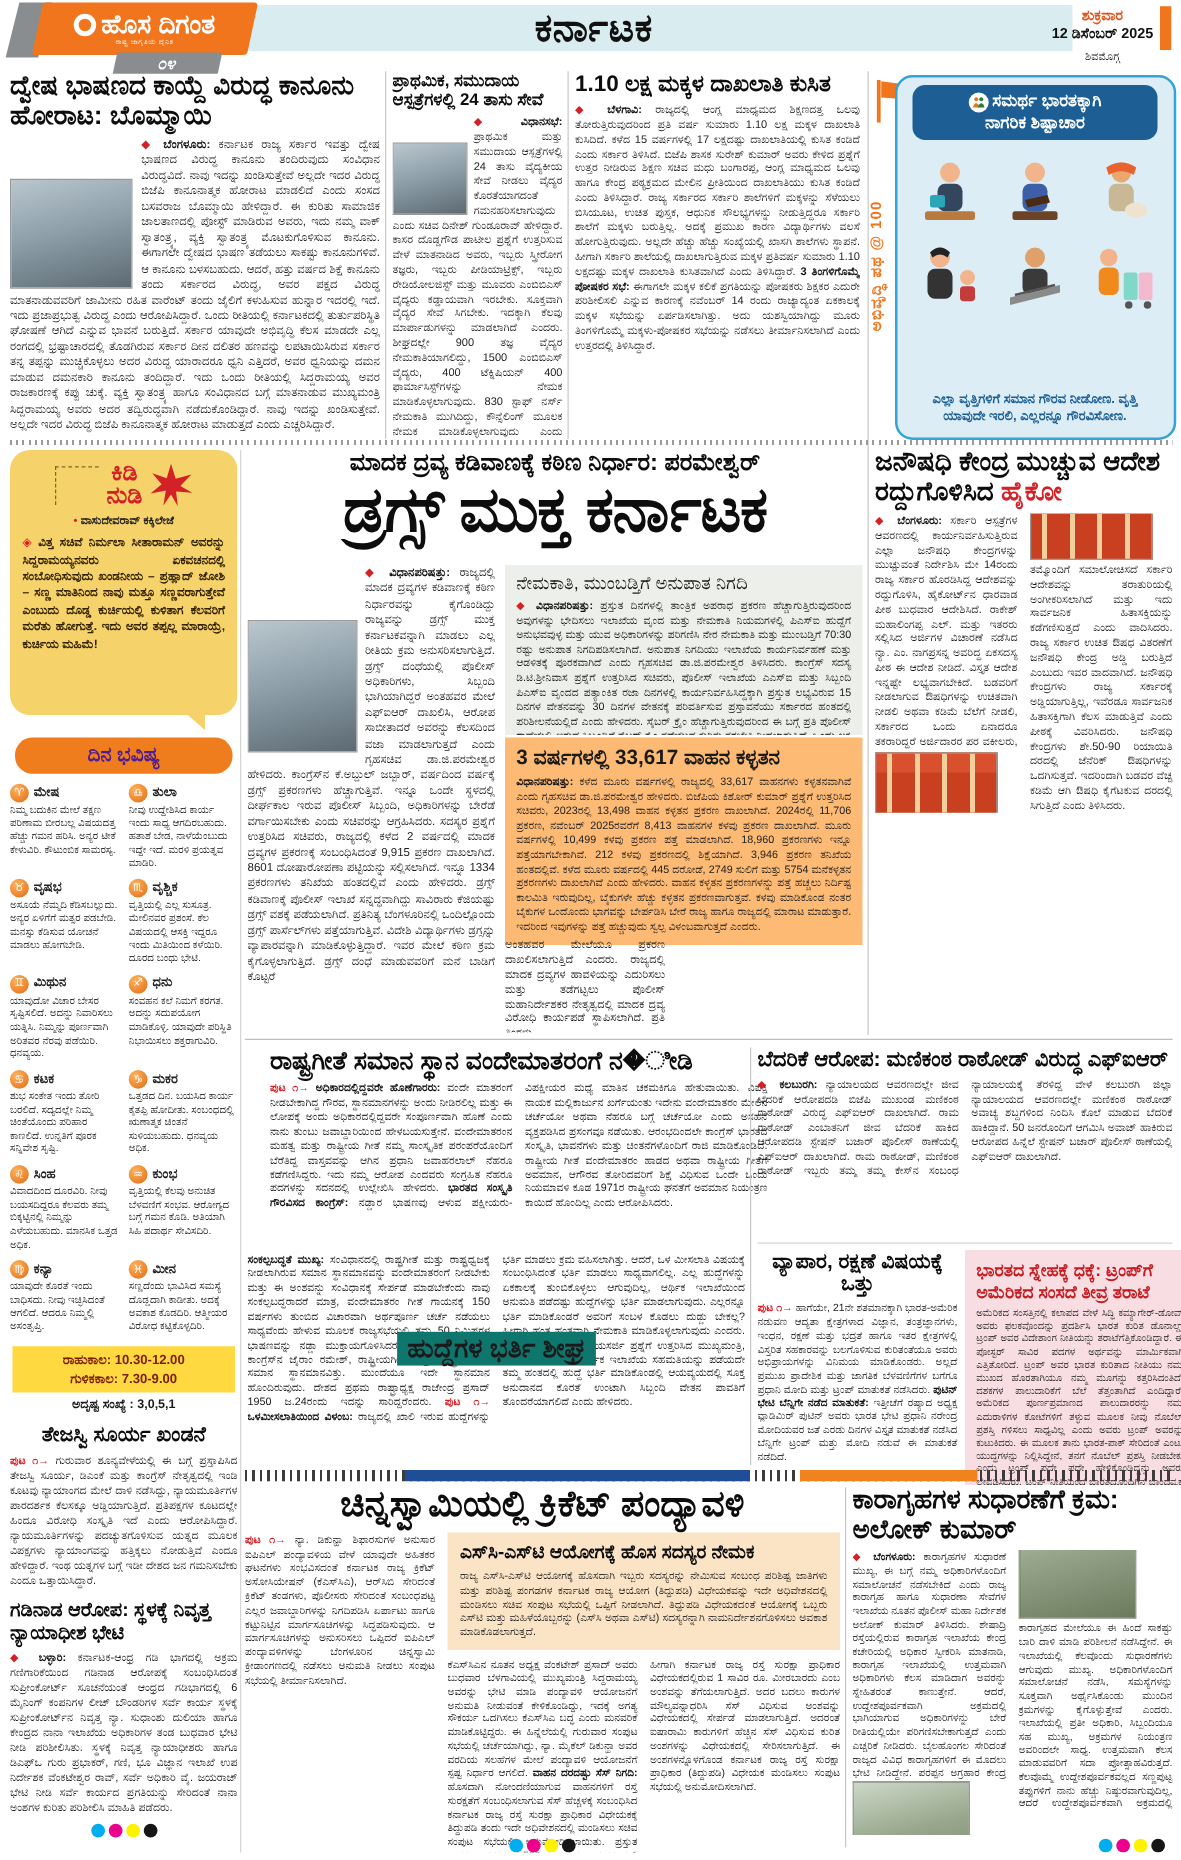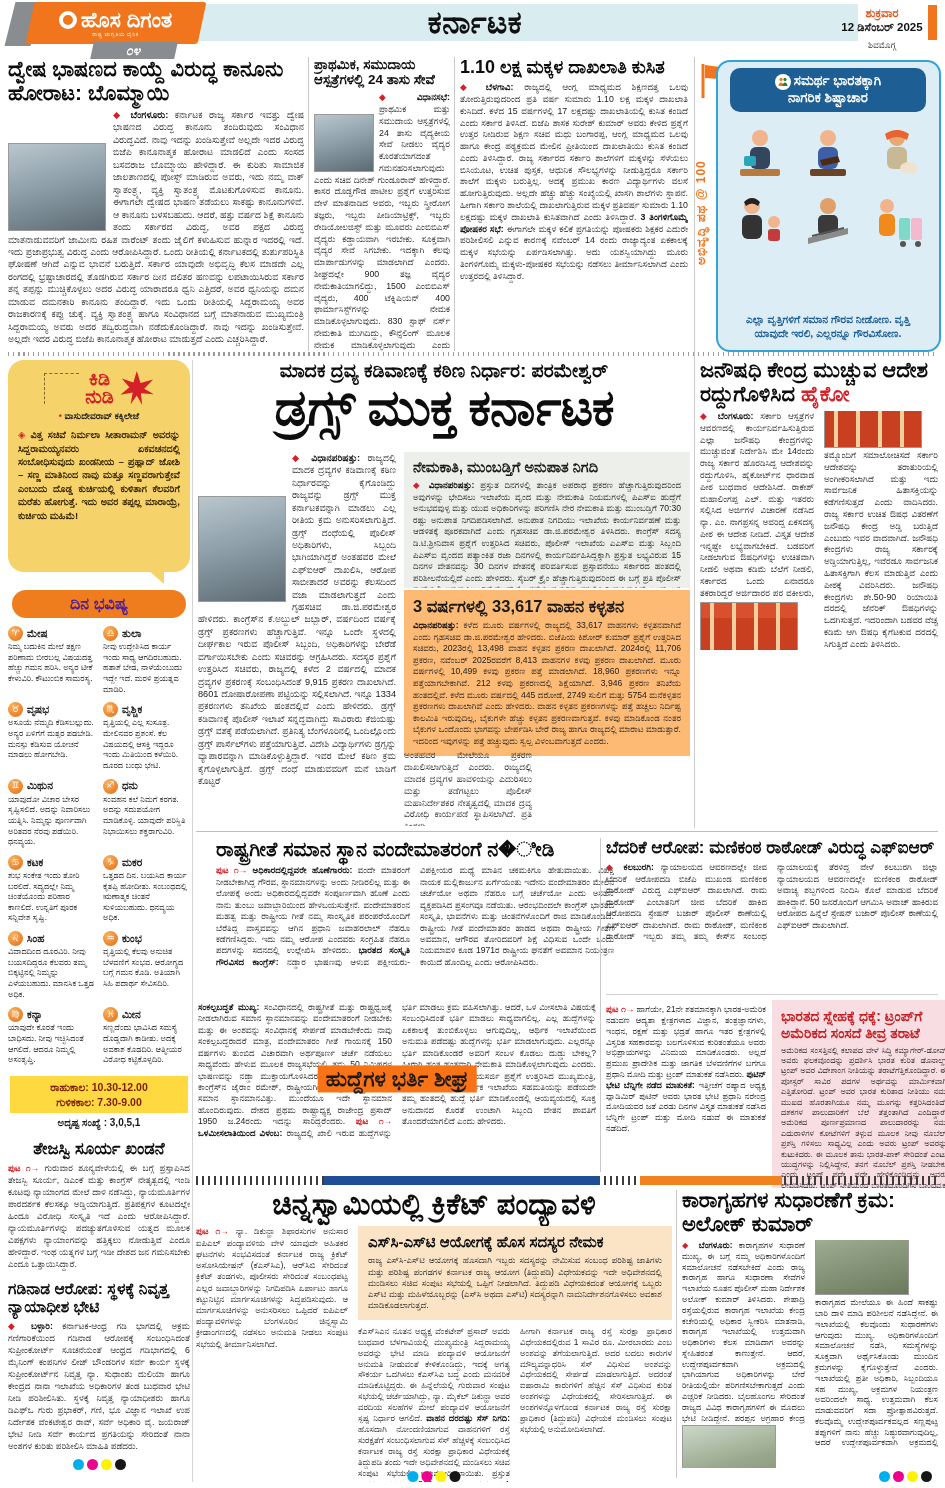--- a/index.html
+++ b/index.html
@@ -72,30 +72,30 @@
   .kala-box{margin:10px 2px 4px;background:#ffd93f;color:#7a1d07;font-weight:bold;font-size:10.5px;text-align:center;padding:4px 2px;line-height:1.4;}
   .lucky{text-align:center;font-weight:bold;font-size:10px;margin:4px 0 10px;}
   .sb-h1{font-size:16.5px;text-align:center;margin:4px 0 5px;}
   .sb-h2{font-size:15.5px;text-align:left;margin:10px 0 5px;line-height:1.15;}
   .sb-body{font-size:8.8px;line-height:1.36;}
   
   .kicker{left:198px;top:360px;width:492px;text-align:center;font-size:19px;font-weight:900;}
   .mainhl{left:196px;top:383px;width:496px;text-align:center;font-size:50px;font-weight:900;letter-spacing:-1px;line-height:1;}
   .graybox{background:#edf0ea;padding:7px 9px;overflow:hidden;}
   .greenbox{background:#fdba74;padding:7px 9px;overflow:hidden;}
-  .boxtitle{font-weight:bold;font-size:14.5px;margin-bottom:4px;}
+  .boxtitle{font-weight:normal;font-size:14.5px;margin-bottom:4px;}
   .boxtitle2{font-weight:bold;font-size:16.5px;margin-bottom:4px;}
   .boxbody{font-size:8.6px;line-height:1.35;color:#222;}
   .ja-red{color:#d42027;}
   .hc-photo{width:96px;height:84px;float:left;margin:2px 6px 2px 0;border:1px solid #999;
             background:linear-gradient(180deg,#d8502e 0 18%,#c8401f 18% 100%),#c8401f;}
   .hc-photo .pill{height:100%;background:repeating-linear-gradient(90deg,transparent 0 9px,#f3cf9e 9px 13px,transparent 13px 22px);}
   .officer-photo{background:linear-gradient(165deg,#cdd8c9 0%,#9aa98e 40%,#6b7a5c 100%);}
   
-  .vac-title{position:absolute;left:50%;top:46%;transform:translate(-50%,-50%);background:#f97316;
+  .vac-title{position:absolute;left:50%;top:46%;transform:translate(-50%,-50%);background:#0f766e;
              font-size:21px;font-weight:900;text-align:center;line-height:1.1;padding:2px 8px;}
   
   .pinkbox{background:#f8dde3;padding:8px 9px;overflow:hidden;}
   .peachbox{background:#fbe4c6;padding:8px 10px;overflow:hidden;}
   .redtitle{color:#c41e22;font-weight:bold;font-size:14px;line-height:1.2;margin-bottom:4px;}
   .tickblue{position:absolute;top:0;height:9px;background:#1f4e96;}
   .tickorange{position:absolute;top:0;height:9px;background:#f0831d;}
 </style>
 </head>
 <body>
@@ -412,20 +412,21 @@
         <span class="lead-marker">◆</span>
         <b class="dl">ಕಲಬುರಗಿ:</b>
         <span>ನ್ಯಾಯಾಲಯದ ಆವರಣದಲ್ಲೇ ಜೀವ ಬೆದರಿಕೆ ಆರೋಪದಡಿ ಬಿಜೆಪಿ ಮುಖಂಡ ಮಣಿಕಂಠ ರಾಠೋಡ್ ವಿರುದ್ಧ ಎಫ್‌ಐಆರ್ ದಾಖಲಾಗಿದೆ. ರಾಮ ರಾಠೋಡ್ ಎಂಬಾತನಿಗೆ ಜೀವ ಬೆದರಿಕೆ ಹಾಕಿದ ಆರೋಪದಡಿ ಸ್ಟೇಷನ್ ಬಜಾರ್ ಪೊಲೀಸ್ ಠಾಣೆಯಲ್ಲಿ ಎಫ್‌ಐಆರ್ ದಾಖಲಾಗಿದೆ. ರಾಮ ರಾಠೋಡ್, ಮಣಿಕಂಠ ರಾಠೋಡ್ ಇಬ್ಬರು ತಮ್ಮ ತಮ್ಮ ಕೇಸ್‌ನ ಸಂಬಂಧ ನ್ಯಾಯಾಲಯಕ್ಕೆ ತೆರಳಿದ್ದ ವೇಳೆ ಕಲಬುರಗಿ ಜಿಲ್ಲಾ ನ್ಯಾಯಾಲಯದ ಆವರಣದಲ್ಲೇ ಮಣಿಕಂಠ ರಾಠೋಡ್ ಅವಾಚ್ಯ ಶಬ್ದಗಳಿಂದ ನಿಂದಿಸಿ ಕೊಲೆ ಮಾಡುವ ಬೆದರಿಕೆ ಹಾಕಿದ್ದಾನೆ. 50 ಜನರೊಂದಿಗೆ ಆಗಮಿಸಿ ಅವಾಜ್ ಹಾಕಿರುವ ಆರೋಪದ ಹಿನ್ನೆಲೆ ಸ್ಟೇಷನ್ ಬಜಾರ್ ಪೊಲೀಸ್ ಠಾಣೆಯಲ್ಲಿ ಎಫ್‌ಐಆರ್ ದಾಖಲಾಗಿದೆ.</span>
       </p>
     </div>
   </div>
 
   <div class="abs hrule" style="left:606px;top:994px;width:332px;background:#d3d3d3;"></div>
 
   <div class="abs" style="left:606px;top:1000px;width:160px;height:172px;overflow:hidden;">
+    <h2 class="hl" style="font-size:16.5px;text-align:center;">ವ್ಯಾಪಾರ, ರಕ್ಷಣೆ ವಿಷಯಕ್ಕೆ ಒತ್ತು</h2>
     <p class="jt" style="margin-top:4px;font-size:8.3px;line-height:1.3;">
       <span class="pref">ಪುಟ ೧→</span>
       <span>ಹಾಗೆಯೇ, 21ನೇ ಶತಮಾನಕ್ಕಾಗಿ ಭಾರತ-ಅಮೆರಿಕ ನಡುವಣ ಆದ್ಯತಾ ಕ್ಷೇತ್ರಗಳಾದ ವಿಜ್ಞಾನ, ತಂತ್ರಜ್ಞಾನಗಳು, ಇಂಧನ, ರಕ್ಷಣೆ ಮತ್ತು ಭದ್ರತೆ ಹಾಗೂ ಇತರ ಕ್ಷೇತ್ರಗಳಲ್ಲಿ ವಿಸ್ತರಿತ ಸಹಕಾರವನ್ನು ಬಲಗೊಳಿಸುವ ಕುರಿತಂತೆಯೂ ಅವರು ಅಭಿಪ್ರಾಯಗಳನ್ನು ವಿನಿಮಯ ಮಾಡಿಕೊಂಡರು. ಅಲ್ಲದೆ ಪ್ರಮುಖ ಪ್ರಾದೇಶಿಕ ಮತ್ತು ಜಾಗತಿಕ ಬೆಳವಣಿಗೆಗಳ ಬಗೆಗೂ ಪ್ರಧಾನಿ ಮೋದಿ ಮತ್ತು ಟ್ರಂಪ್ ಮಾತುಕತೆ ನಡೆಸಿದರು.</span>
       <b class="dl">ಪುಟಿನ್ ಭೇಟಿ ಬೆನ್ನಿಗೇ ನಡೆದ ಮಾತುಕತೆ:</b>
       <span>ಇತ್ತೀಚೆಗೆ ರಷ್ಯಾದ ಅಧ್ಯಕ್ಷ ವ್ಲಾಡಿಮಿರ್ ಪುಟಿನ್ ಅವರು ಭಾರತ ಭೇಟಿ ಪ್ರಧಾನಿ ನರೇಂದ್ರ ಮೋದಿಯವರ ಜತೆ ಎರಡು ದಿನಗಳ ವಿಸ್ತೃತ ಮಾತುಕತೆ ನಡೆಸಿದ ಬೆನ್ನಿಗೇ ಟ್ರಂಪ್ ಮತ್ತು ಮೋದಿ ನಡುವೆ ಈ ಮಾತುಕತೆ ನಡೆದಿದೆ.</span>
     </p>
   </div>
 
   <div class="abs pinkbox" style="left:772px;top:1000px;width:166px;height:172px;">
     <div class="redtitle">ಭಾರತದ ಸ್ನೇಹಕ್ಕೆ ಧಕ್ಕೆ: ಟ್ರಂಪ್‌ಗೆ ಅಮೆರಿಕದ ಸಂಸದೆ ತೀವ್ರ ತರಾಟೆ</div>

